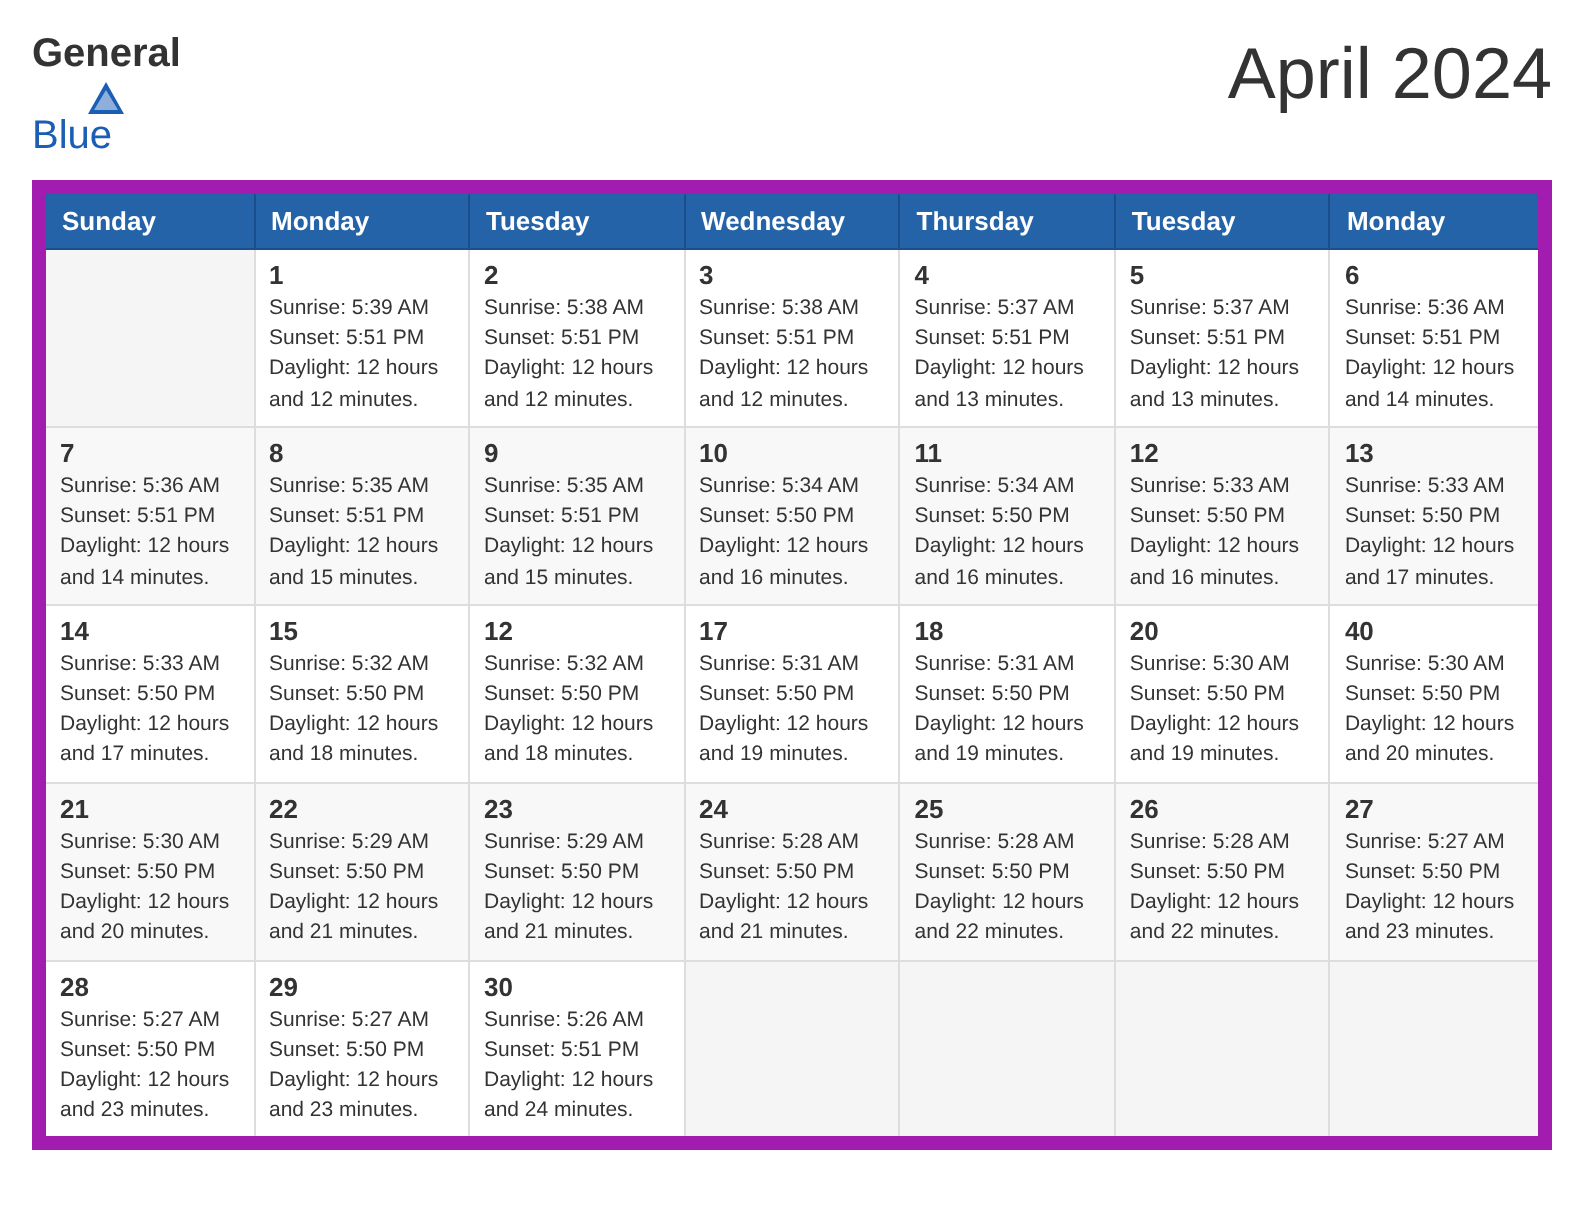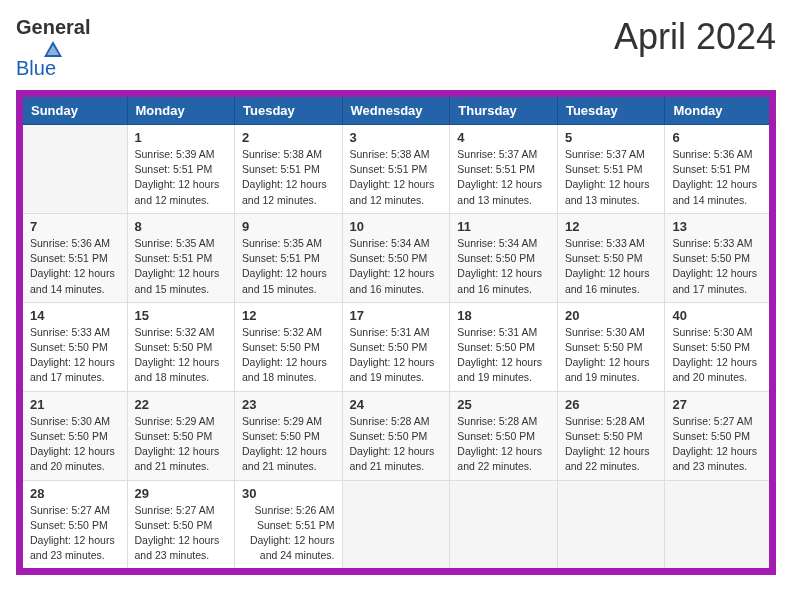--- a/index.html
+++ b/index.html
@@ -317,21 +317,21 @@
         </td>
         <td>
           <span class="day-number">29</span>
           <div class="day-info" style="white-space: pre-line;">Sunrise: 5:27 AM
 Sunset: 5:50 PM
 Daylight: 12 hours
 and 23 minutes.</div>
         </td>
         <td>
           <span class="day-number">30</span>
-          <div class="day-info" style="white-space: pre-line; text-align: right;">Sunrise: 5:26 AM
+          <div class="day-info" style="white-space: pre-line;">Sunrise: 5:26 AM
 Sunset: 5:51 PM
 Daylight: 12 hours
 and 24 minutes.</div>
         </td>
         <td class="empty-cell"></td>
         <td class="empty-cell"></td>
         <td class="empty-cell"></td>
         <td class="empty-cell"></td>
       </tr>
     </tbody>

